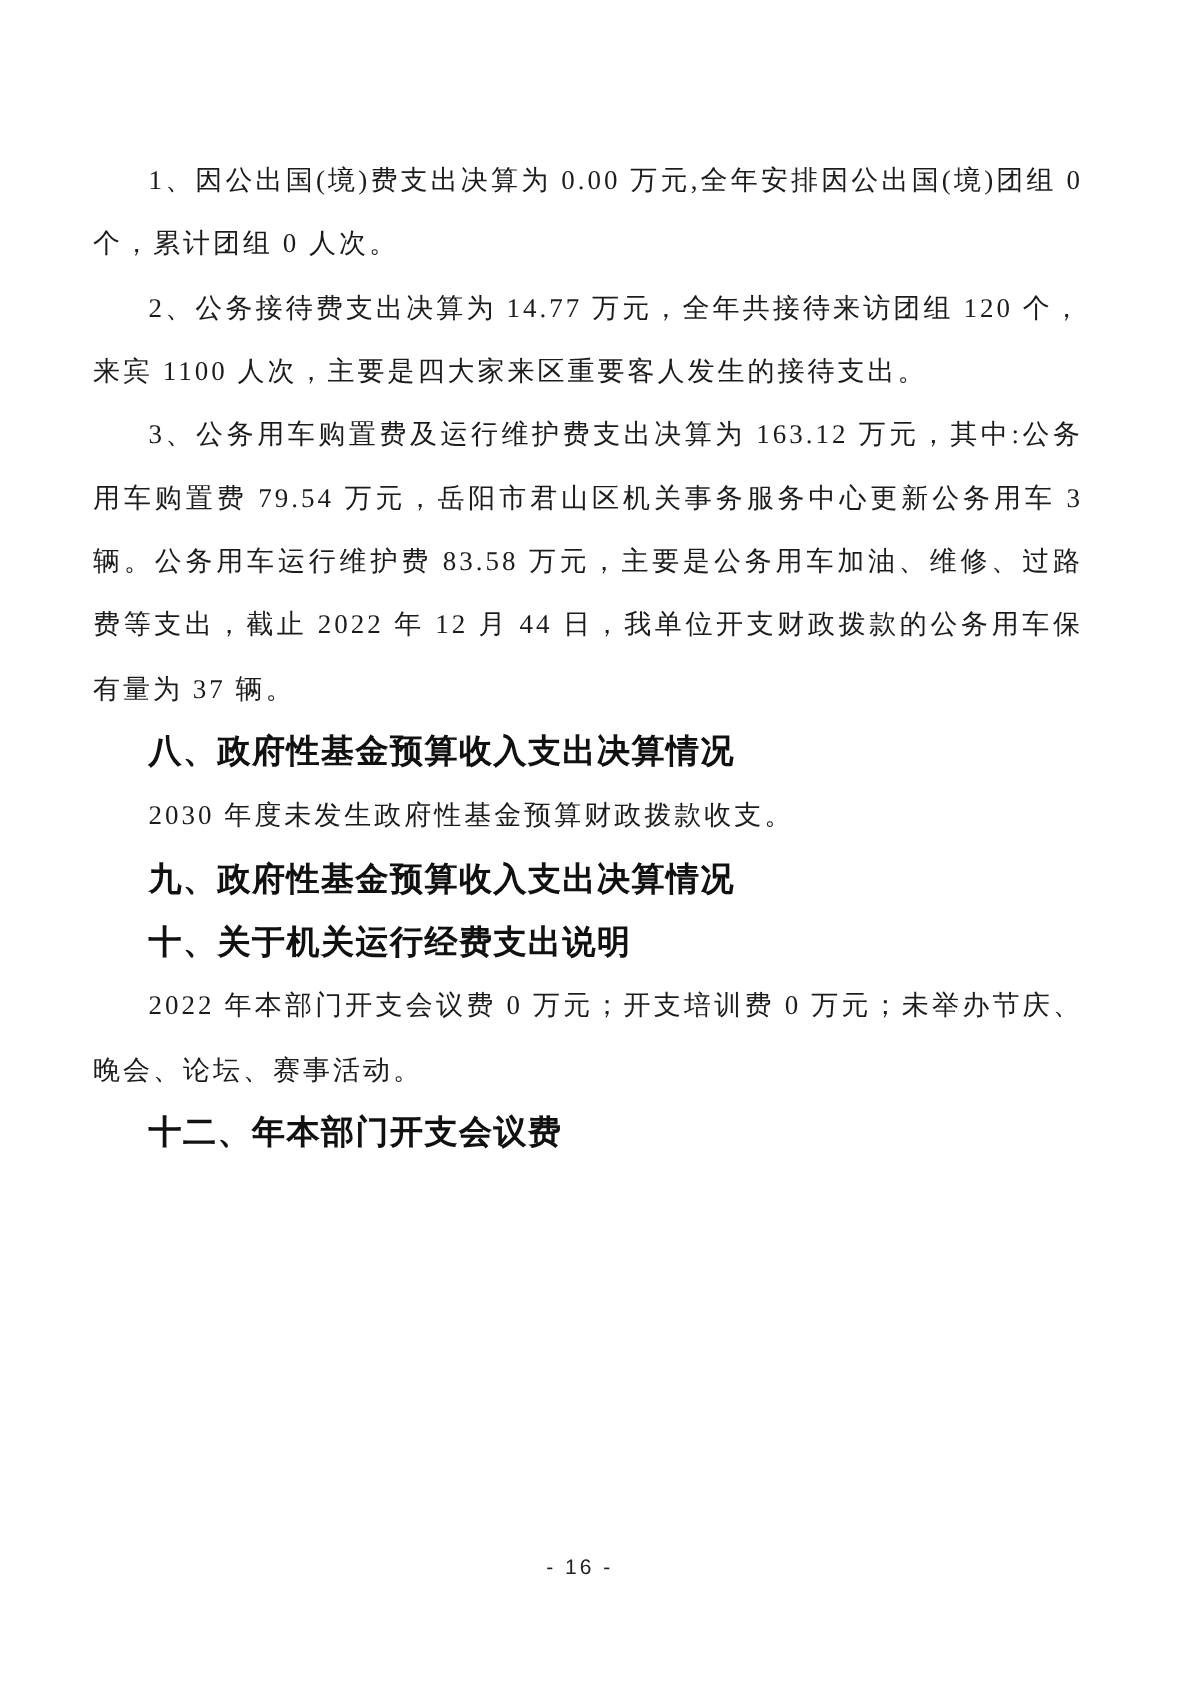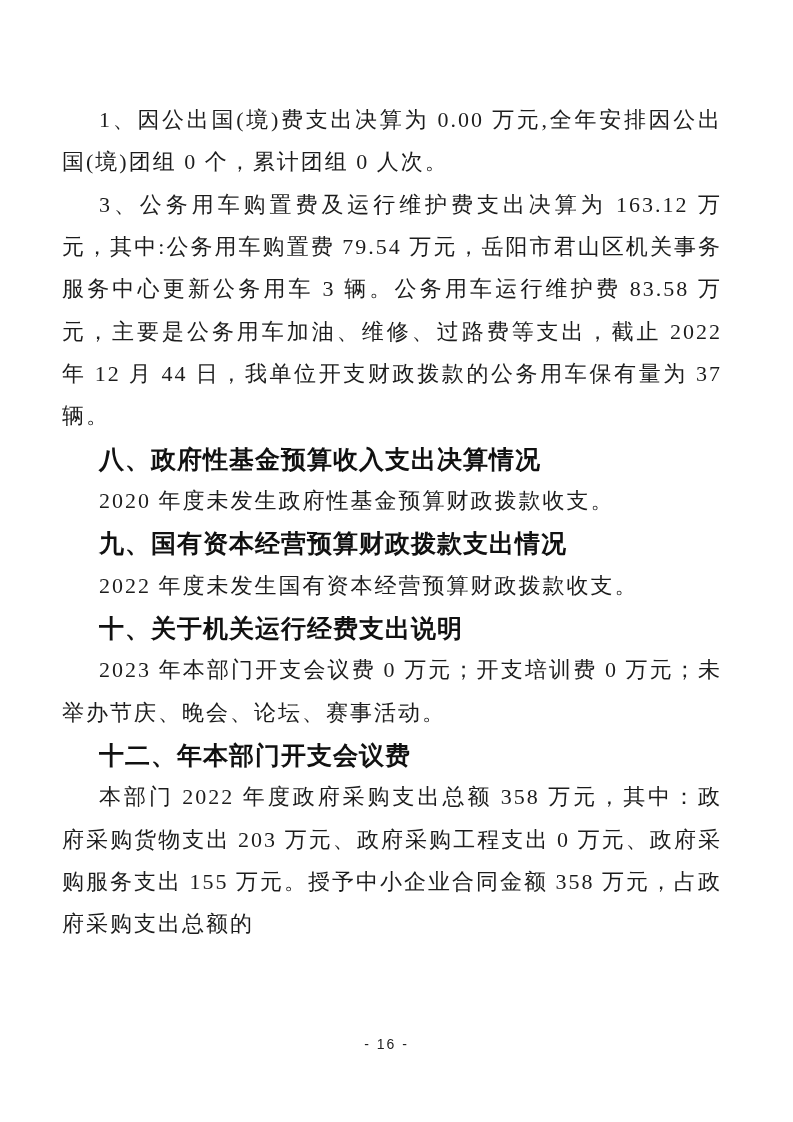--- a/index.html
+++ b/index.html
@@ -24,31 +24,31 @@
     background: #ffffff;
   }
   .content {
     position: absolute;
     left: 62px;
     top: 99px;
     width: 660px;
   }
   .para {
     margin: 0;
-    font-size: 22px;
+    font-size: 18px;
     line-height: 42.33px;
     letter-spacing: 2px;
     text-align: justify;
     text-indent: 37px;
     font-family: "Liberation Serif", "DejaVu Serif", serif;
     color: #1c1c1c;
   }
   .heading {
     margin: 0;
-    font-size: 25px;
+    font-size: 22px;
     line-height: 42.33px;
     letter-spacing: 1px;
     font-weight: bold;
     text-indent: 37px;
     text-align: left;
     font-family: "Liberation Sans", "DejaVu Sans", sans-serif;
     color: #111111;
   }
   .footer {
     position: absolute;
@@ -61,24 +61,23 @@
     font-family: "Liberation Sans", "DejaVu Sans", sans-serif;
     color: #222222;
   }
 </style>
 </head>
 <body>
 
 <div class="page">
   <div class="content">
     <p class="para">1、因公出国(境)费支出决算为 0.00 万元,全年安排因公出国(境)团组 0 个，累计团组 0 人次。</p>
+    <p class="para">2、公务接待费支出决算为 14.77 万元，全年共接待来访团组 120 个，来宾 1100 人次，主要是四大家来区重要客人发生的接待支出。</p>
     <p class="para">3、公务用车购置费及运行维护费支出决算为 163.12 万元，其中:公务用车购置费 79.54 万元，岳阳市君山区机关事务服务中心更新公务用车 3 辆。公务用车运行维护费 83.58 万元，主要是公务用车加油、维修、过路费等支出，截止 2022 年 12 月 44 日，我单位开支财政拨款的公务用车保有量为 37 辆。</p>
     <h3 class="heading">八、政府性基金预算收入支出决算情况</h3>
-    <p class="para">2020 年度未发生政府性基金预算财政拨款收支。</p>
-    <h3 class="heading">九、国有资本经营预算财政拨款支出情况</h3>
-    <p class="para">2022 年度未发生国有资本经营预算财政拨款收支。</p>
+    <p class="para">2030 年度未发生政府性基金预算财政拨款收支。</p>
+    <h3 class="heading">九、政府性基金预算收入支出决算情况</h3>
     <h3 class="heading">十、关于机关运行经费支出说明</h3>
-    <p class="para">2023 年本部门开支会议费 0 万元；开支培训费 0 万元；未举办节庆、晚会、论坛、赛事活动。</p>
+    <p class="para">2022 年本部门开支会议费 0 万元；开支培训费 0 万元；未举办节庆、晚会、论坛、赛事活动。</p>
     <h3 class="heading">十二、年本部门开支会议费</h3>
-    <p class="para">本部门 2022 年度政府采购支出总额 358 万元，其中：政府采购货物支出 203 万元、政府采购工程支出 0 万元、政府采购服务支出 155 万元。授予中小企业合同金额 358 万元，占政府采购支出总额的</p>
   </div>
   <div class="footer">- 16 -</div>
 </div>
 
 </body></html>

